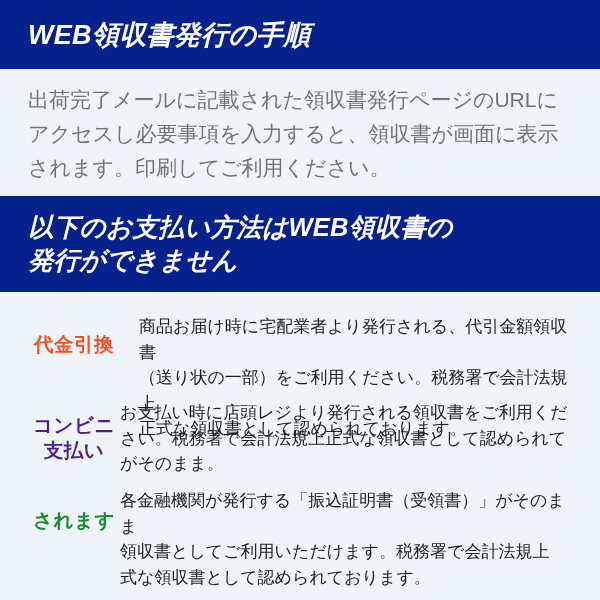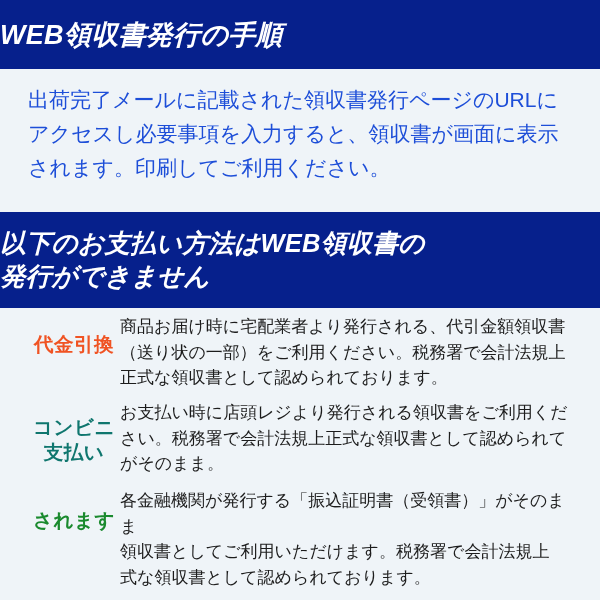--- a/index.html
+++ b/index.html
@@ -32,48 +32,49 @@
     box-sizing: border-box;
     display: flex;
     flex-direction: column;
     justify-content: center;
   }
   .banner-title {
     font-weight: bold;
     font-style: italic;
     letter-spacing: 0.3px;
     white-space: pre-line;
+    padding-left: 28px;
     color: #ffffff;
   }
   #banner-main {
     top: 0;
     height: 69px;
   }
   #banner-main .banner-title {
     font-size: 27px;
     line-height: 30px;
   }
   #banner-sub {
-    top: 212px;
+    top: 196px;
     height: 96px;
   }
   #banner-sub .banner-title {
     font-size: 25.5px;
     line-height: 33px;
   }
 
   
   #intro {
     position: absolute;
     top: 83px;
     left: 28px;
     width: 552px;
     font-size: 21px;
     line-height: 34px;
-    color: #1d4ed8;
+    color: #737373;
     white-space: pre-line;
     letter-spacing: 0px;
   }
 
   
   #methods {
     position: absolute;
     top: 312px;
     left: 0;
     width: 600px;
@@ -100,21 +101,21 @@
   .method-desc {
     flex: 1 1 auto;
     font-size: 17px;
     line-height: 25.5px;
     color: #1c1c1c;
     padding-left: 0px;
     padding-right: 12px;
     white-space: pre-line;
   }
   
-  #row-cod      { height: 86px; }
+  #row-cod      { height: 86px; gap: 19px; }
   #row-konbini  { height: 88px; }
   #row-bank     { height: 80px; }
 
   #row-cod .method-label     { padding-top: 20px; }
   #row-cod .method-desc      { padding-top: 2px; }
   #row-konbini .method-label { padding-top: 17px; }
   #row-konbini .method-desc  { padding-top: 2px; }
   #row-bank .method-label    { padding-top: 22px; }
   #row-bank .method-desc     { padding-top: 2px; }
 </style>
@@ -139,21 +140,21 @@
   <div id="methods">
 
     <div class="method-row" id="row-cod">
       <div class="method-label" style="color: rgb(240, 83, 35);">代金引換</div>
       <div class="method-desc">商品お届け時に宅配業者より発行される、代引金額領収書
 （送り状の一部）をご利用ください。税務署で会計法規上
 正式な領収書として認められております。</div>
     </div>
 
     <div class="method-row" id="row-konbini">
-      <div class="method-label" style="color: #0f766e;">コンビニ
+      <div class="method-label" style="color: #4c1d95; font-family: Liberation Mono, monospace;">コンビニ
 支払い</div>
       <div class="method-desc">お支払い時に店頭レジより発行される領収書をご利用くだ
 さい。税務署で会計法規上正式な領収書として認められて
 がそのまま。</div>
     </div>
 
     <div class="method-row" id="row-bank">
       <div class="method-label" style="color: rgb(26, 138, 46);">されます</div>
       <div class="method-desc">各金融機関が発行する「振込証明書（受領書）」がそのまま
 領収書としてご利用いただけます。税務署で会計法規上

